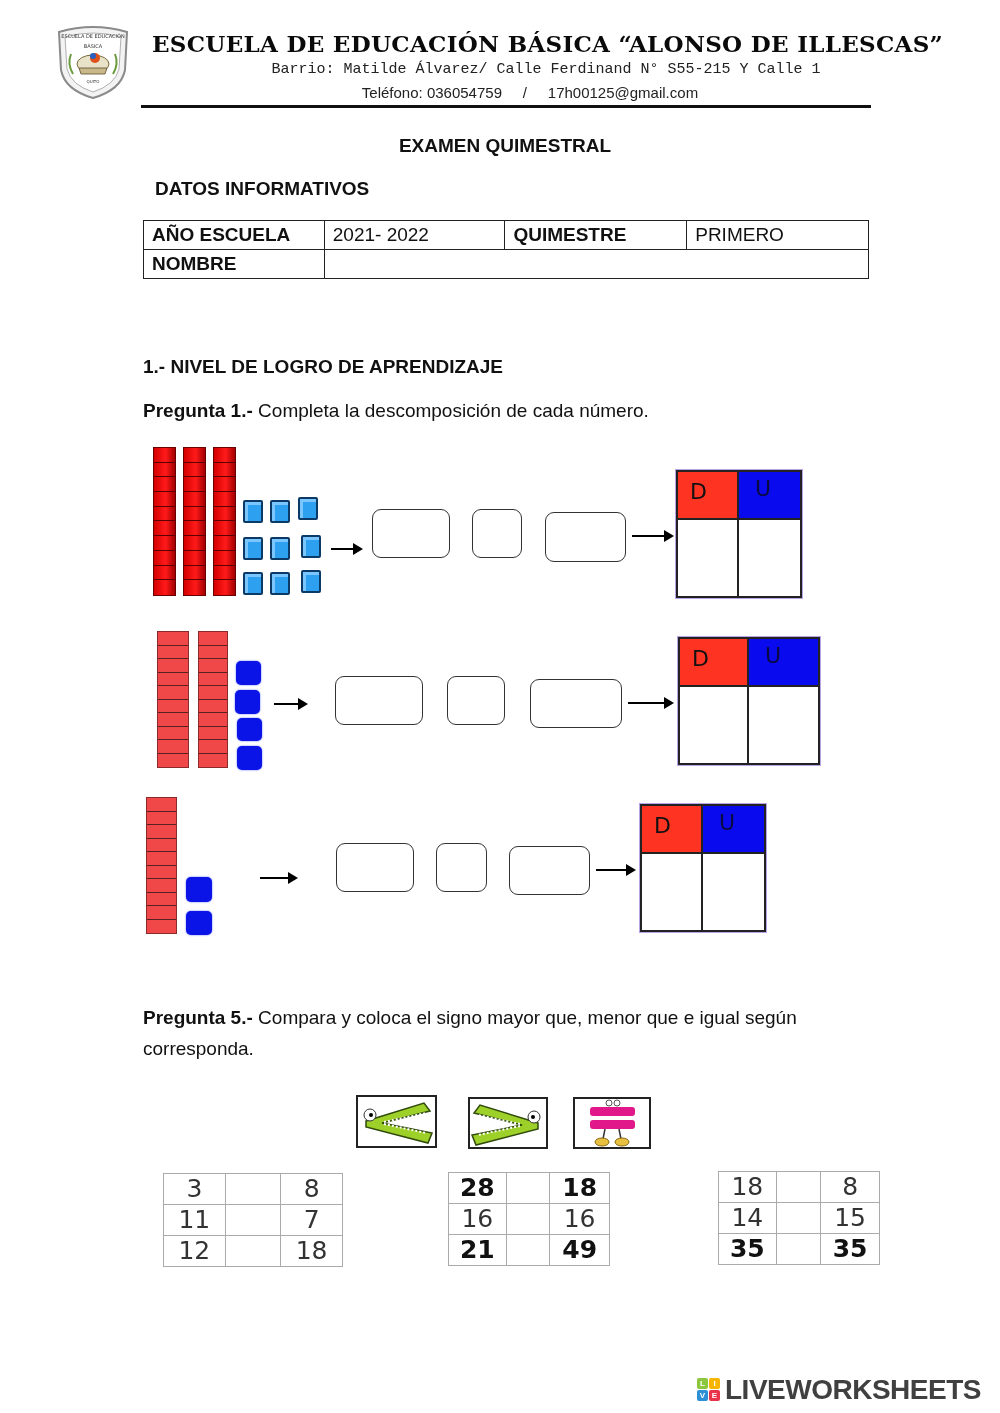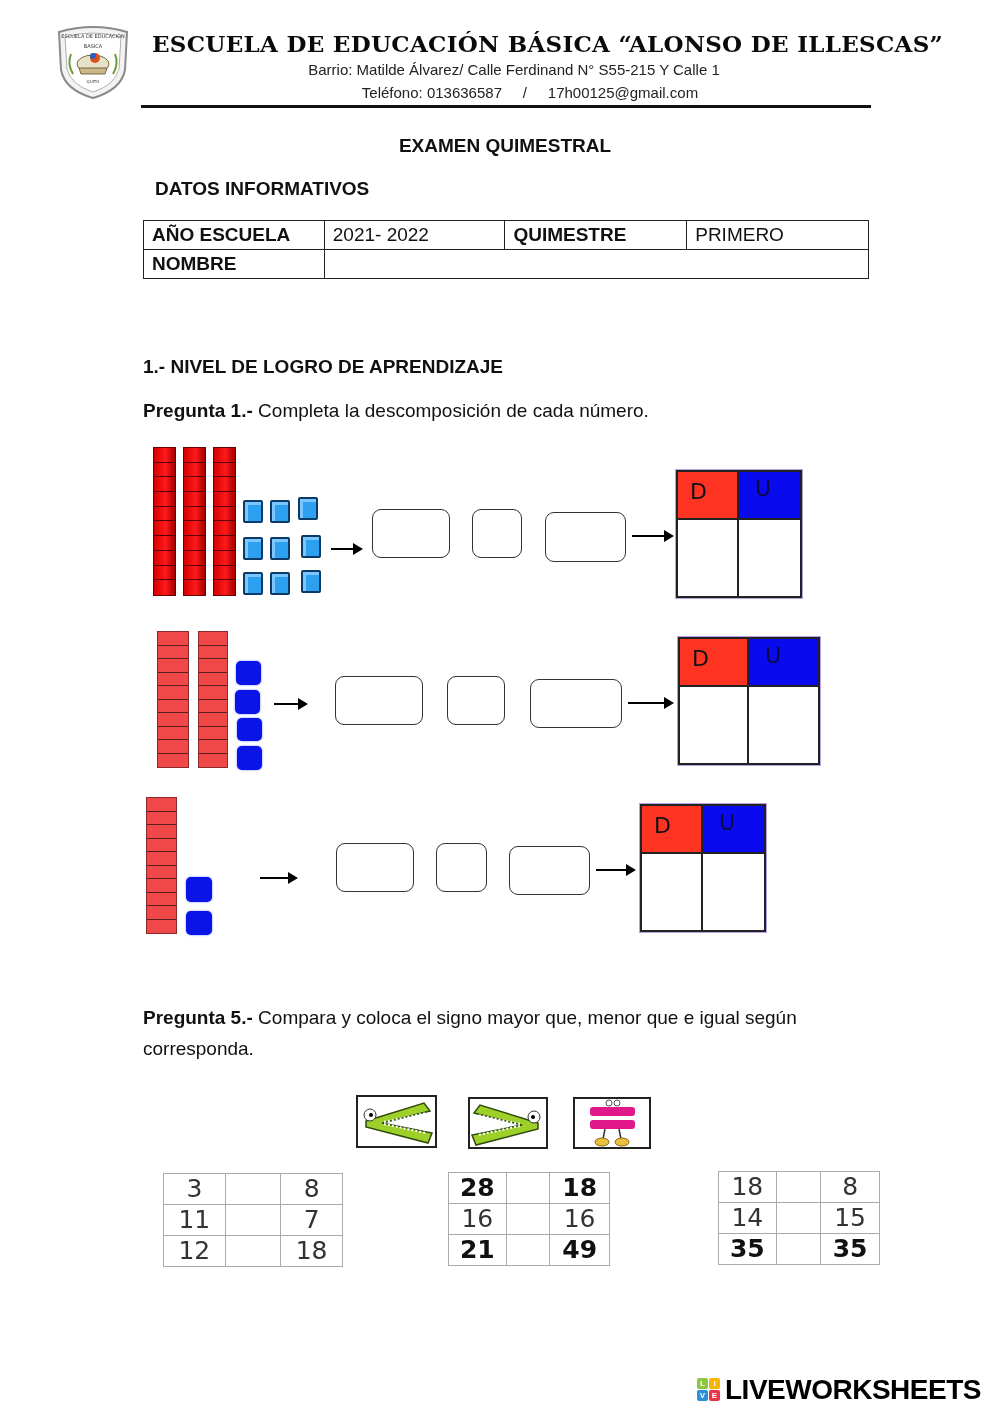--- a/index.html
+++ b/index.html
@@ -5,21 +5,21 @@
     html, body { margin: 0; padding: 0; background: #ffffff; }
     body { width: 1000px; height: 1413px; position: relative; overflow: hidden;
            font-family: "Liberation Sans", "DejaVu Sans", sans-serif; color: #111; }
     .abs { position: absolute; }
 
     
     .logo { left: 53px; top: 24px; width: 80px; height: 76px; }
     .school-title { left: 152px; top: 30px; width: 720px; font-family: "DejaVu Serif", serif;
       font-weight: bold; font-size: 23px; letter-spacing: 0.3px; color: #0a0a0a; white-space: nowrap; }
     .addr { left: 140px; width: 730px; text-align: center; font-size: 15px; color: #222; }
-    .addr1 { top: 61px; left: 224px; width: 580px; }
+    .addr1 { top: 61px; left: 256px; width: 580px; font-family: Liberation Mono, monospace; }
     .addr2 { top: 84px; left: 240px; width: 580px; }
     .hr-line { left: 141px; top: 105px; width: 730px; height: 3px; background: #111; }
 
     .exam-title { left: 140px; top: 135px; width: 730px; text-align: center; font-weight: bold; font-size: 19px; }
     .datos { left: 155px; top: 178px; font-weight: bold; font-size: 19px; }
 
     table.info { position: absolute; left: 143px; top: 220px; width: 726px; border-collapse: collapse; font-size: 19px; }
     table.info td { border: 1px solid #222; height: 28px; padding: 0 8px; line-height: 28px; }
     table.info td.b { font-weight: bold; }
     table.info col.c1 { width: 181px; } table.info col.c2 { width: 181px; }
@@ -60,21 +60,21 @@
 
     
     table.cmp { position: absolute; border-collapse: collapse; font-family: "DejaVu Sans", sans-serif; font-size: 25px; color: #333; }
     table.cmp td { border: 1.5px solid #aaa; height: 30px; text-align: center; padding: 0; line-height: 30px; }
     table.cmp td.bold { font-weight: bold; color: #111; }
 
     .lw { left: 697px; top: 1374px; height: 32px; }
     .lw-icon { position: absolute; left: 0; top: 4px; width: 24px; height: 24px; }
     .lw-icon span { position: absolute; width: 11px; height: 11px; border-radius: 2px; font-size: 8px; color: #fff;
       font-weight: bold; text-align: center; line-height: 11px; }
-    .lw-text { position: absolute; left: 28px; top: 0; font-weight: bold; font-size: 28px; color: #000000; letter-spacing: -0.5px; white-space: nowrap; }
+    .lw-text { position: absolute; left: 28px; top: 0; font-weight: bold; font-size: 28px; color: #404040; letter-spacing: -0.5px; white-space: nowrap; }
   </style>
 </head>
 <body>
 
 <div class="abs logo">
   <svg width="80" height="76" viewBox="0 0 80 76">
     <path d="M6 8 Q40 -2 74 8 L72 46 Q68 66 40 74 Q12 66 8 46 Z" fill="#f3f3f3" stroke="#8a8a8a" stroke-width="2"></path>
     <path d="M12 13 Q40 5 68 13 L66 45 Q62 61 40 68 Q18 61 14 45 Z" fill="#fff" stroke="#b0b0b0" stroke-width="1"></path>
     <text x="40" y="14" font-size="5" text-anchor="middle" fill="#333" font-family="DejaVu Sans, sans-serif">ESCUELA DE EDUCACIÓN</text>
     <text x="40" y="24" font-size="5" text-anchor="middle" fill="#333" font-family="DejaVu Sans, sans-serif">BÁSICA</text>
@@ -82,21 +82,21 @@
     <path d="M26 44 L54 44 L52 50 L28 50 Z" fill="#c9b98a" stroke="#5a4a2a" stroke-width="0.8"></path>
     <circle cx="42" cy="34" r="5" fill="#e0501a"></circle>
     <circle cx="40" cy="32" r="3" fill="#2a5fbf"></circle>
     <path d="M18 30 Q14 40 20 50" stroke="#6a9a3a" stroke-width="2" fill="none"></path>
     <path d="M62 30 Q66 40 60 50" stroke="#6a9a3a" stroke-width="2" fill="none"></path>
     <text x="40" y="59" font-size="4" text-anchor="middle" fill="#333" font-family="DejaVu Sans, sans-serif">QUITO</text>
   </svg>
 </div>
 <div class="abs school-title">ESCUELA DE EDUCACIÓN BÁSICA “ALONSO DE ILLESCAS”</div>
 <div class="abs addr addr1">Barrio: Matilde Álvarez/ Calle Ferdinand N° S55-215 Y Calle 1</div>
-<div class="abs addr addr2" style="white-space: pre;">Teléfono: 013636587     /     17h00125@gmail.com</div>
+<div class="abs addr addr2" style="white-space: pre;">Teléfono: 036054759     /     17h00125@gmail.com</div>
 <div class="abs hr-line"></div>
 
 <div class="abs exam-title">EXAMEN QUIMESTRAL</div>
 <div class="abs datos">DATOS INFORMATIVOS</div>
 
 <table class="info">
   <colgroup>
       <col class="c1">
       <col class="c2">
       <col class="c3">

